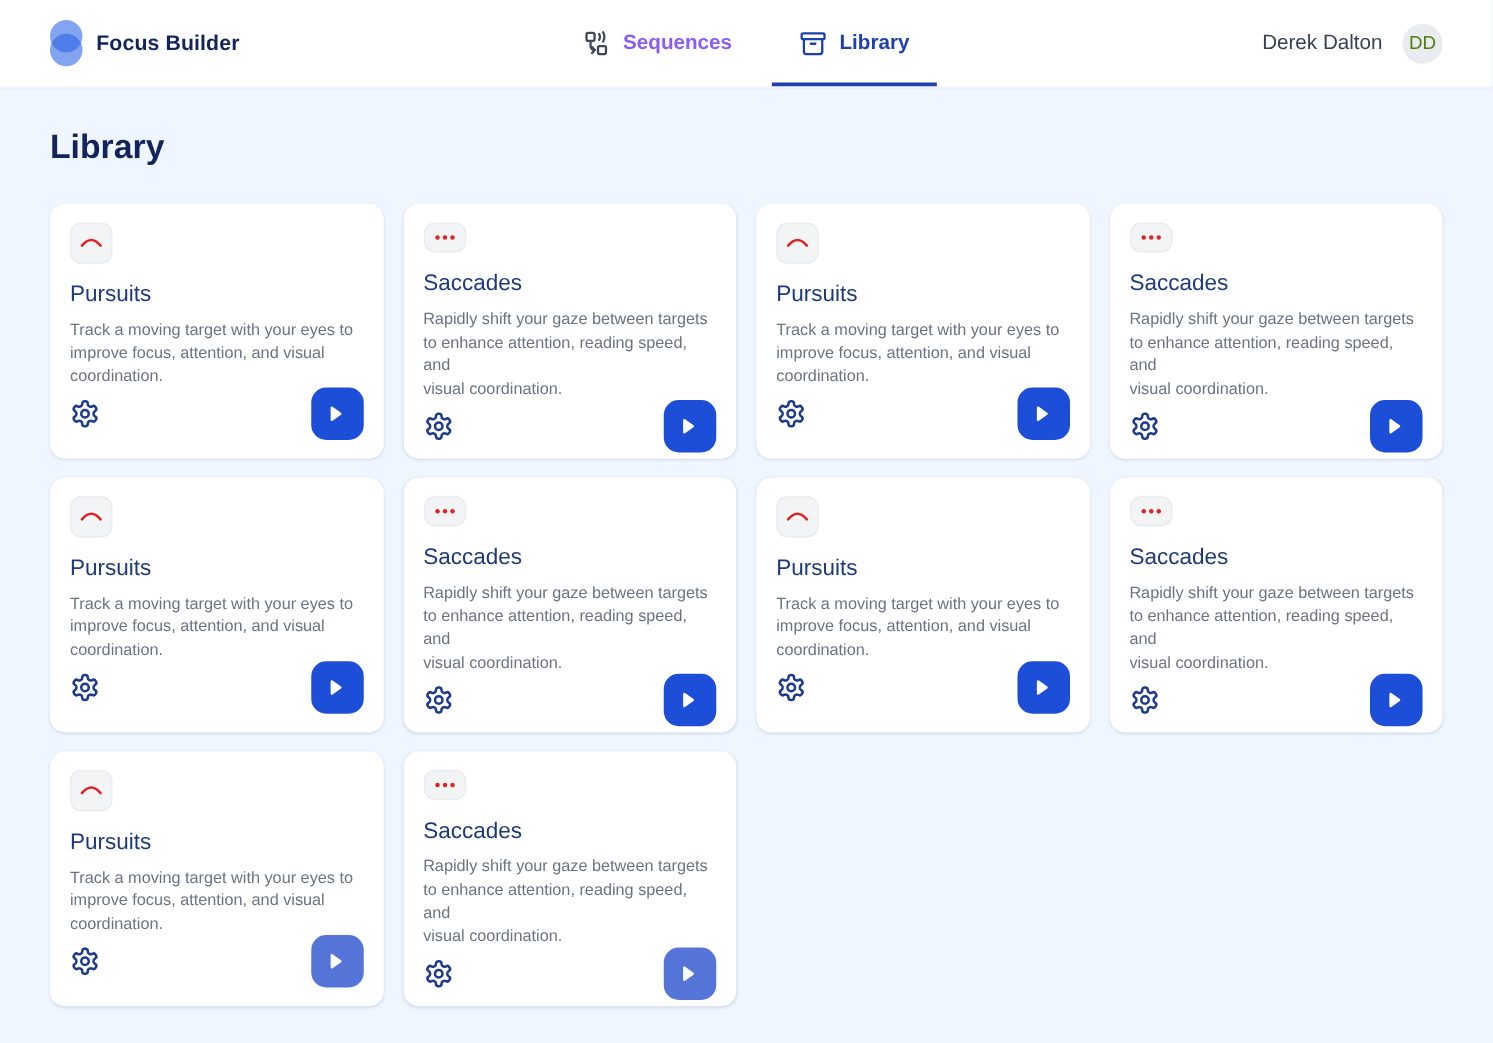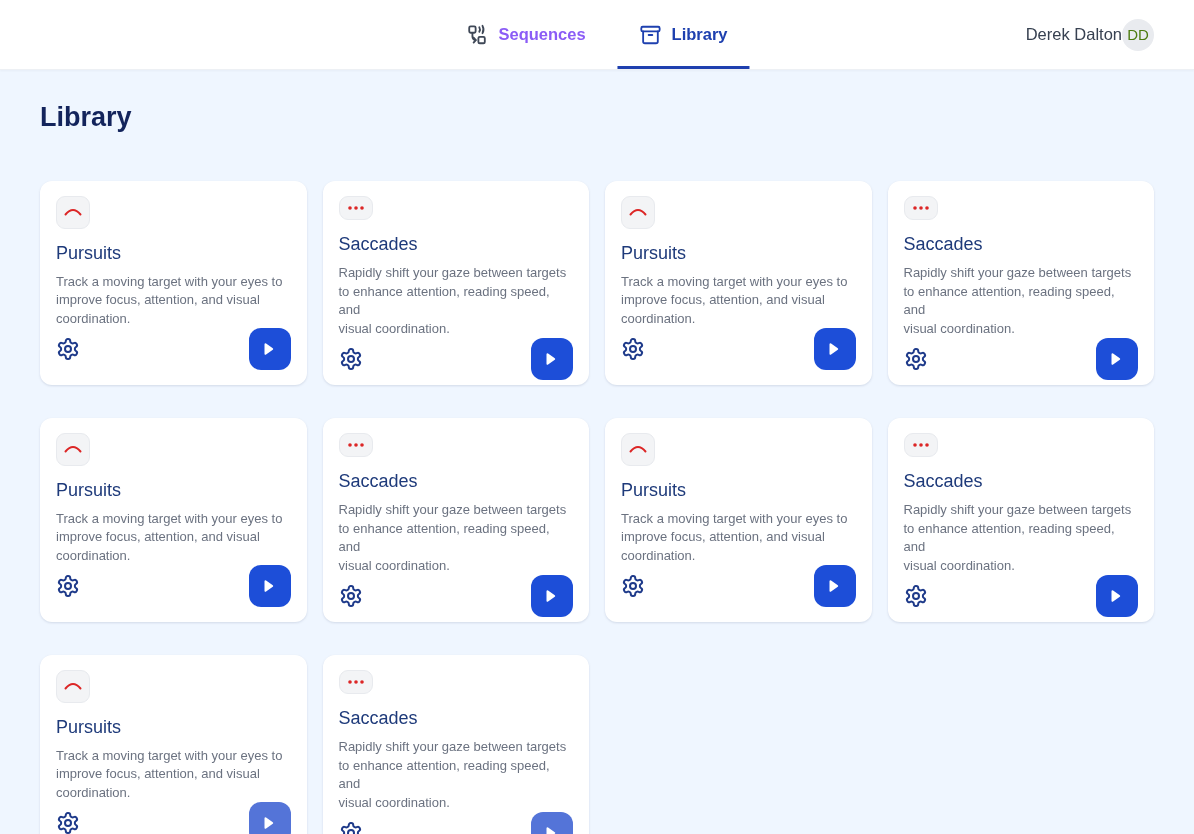--- a/index.html
+++ b/index.html
@@ -42,21 +42,21 @@
     padding: 0 22px; position: relative; cursor: pointer;
     font-size: 16.5px; font-weight: 700; color: #8b5cf6; text-decoration: none;
   }
   .tab svg { display: block; }
   .tab.active { color: #1e40af; }
   .tab.active::after {
     content: ""; position: absolute; left: 0; right: 0; bottom: 0;
     height: 3px; background: #1e40af;
   }
 
-  .user-area { margin-left: auto; display: flex; align-items: center; gap: 0; cursor: pointer; }
+  .user-area { margin-left: auto; display: flex; align-items: center; gap: 16px; cursor: pointer; }
   .user-name { font-size: 16.5px; color: #374151; }
   .avatar {
     width: 32px; height: 32px; border-radius: 50%;
     background: #e9ebef; color: #4d7c0f;
     display: flex; align-items: center; justify-content: center;
     font-size: 15px; font-weight: 500;
   }
 
   
   .main { padding: 32px 40px 0; }
@@ -73,21 +73,20 @@
 
   
   .card {
     background: #ffffff;
     border-radius: 12px;
     padding: 15px 16px;
     height: 204px;
     display: flex;
     flex-direction: column;
     box-shadow: 0 1px 3px rgba(13,30,74,0.08), 0 1px 2px rgba(13,30,74,0.05);
-    margin-top: 18px;
   }
   .icon-box {
     width: 34px; height: 34px;
     background: #f3f4f6;
     border: 1px solid #e8eaee;
     border-radius: 9px;
     display: flex; align-items: center; justify-content: center;
     margin-bottom: 14px;
   }
   .card-title { font-size: 18px; color: #1e3a7a; font-weight: 400; margin: 0 0 9px; }
@@ -108,20 +107,27 @@
     background: #1d4ed8; cursor: pointer;
     display: flex; align-items: center; justify-content: center;
     padding-left: 2px;
   }
   .play-btn.light { background: #5474d8; }
 </style>
 </head>
 <body>
 
 <header class="app-header">
+  <div class="brand">
+    <span class="logo">
+        <i class="c1"></i>
+        <i class="c2"></i>
+      </span>
+    <span class="brand-name">Focus Builder</span>
+  </div>
 
   <nav class="main-nav">
     <a class="tab">
       <span>
         <svg width="22" height="22" viewBox="0 0 24 24" fill="none" stroke="#3f4857" stroke-width="2" stroke-linecap="round" stroke-linejoin="round">
           <rect x="3" y="2.5" width="7" height="7" rx="1.5"></rect>
           <path d="M14 3.5a5 5 0 0 1 0 5"></path>
           <path d="M17.5 2a8.5 8.5 0 0 1 0 8"></path>
           <rect x="13" y="14" width="7" height="7" rx="1.5"></rect>
           <path d="M6.5 10v4a3.5 3.5 0 0 0 3.5 3.5"></path>

